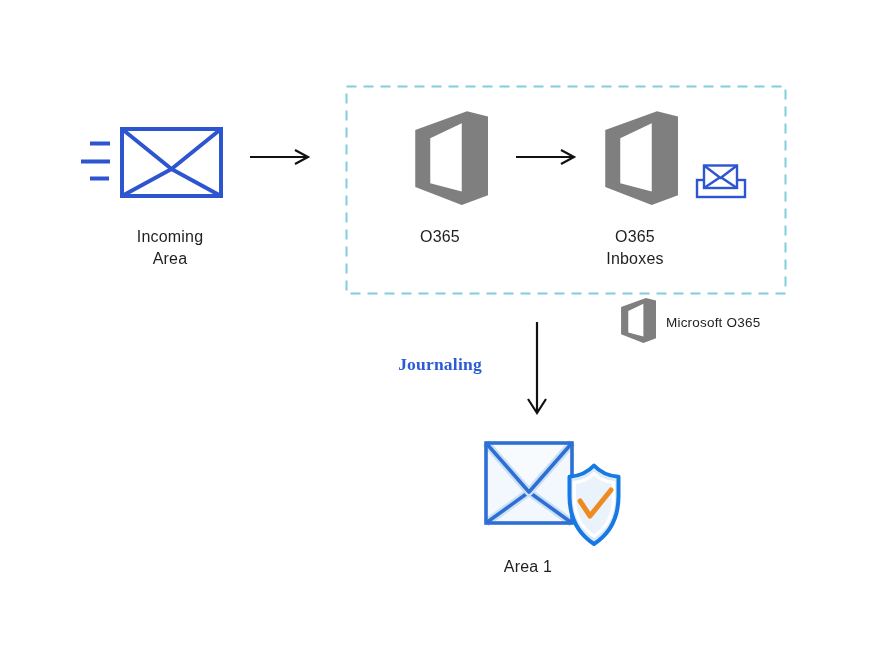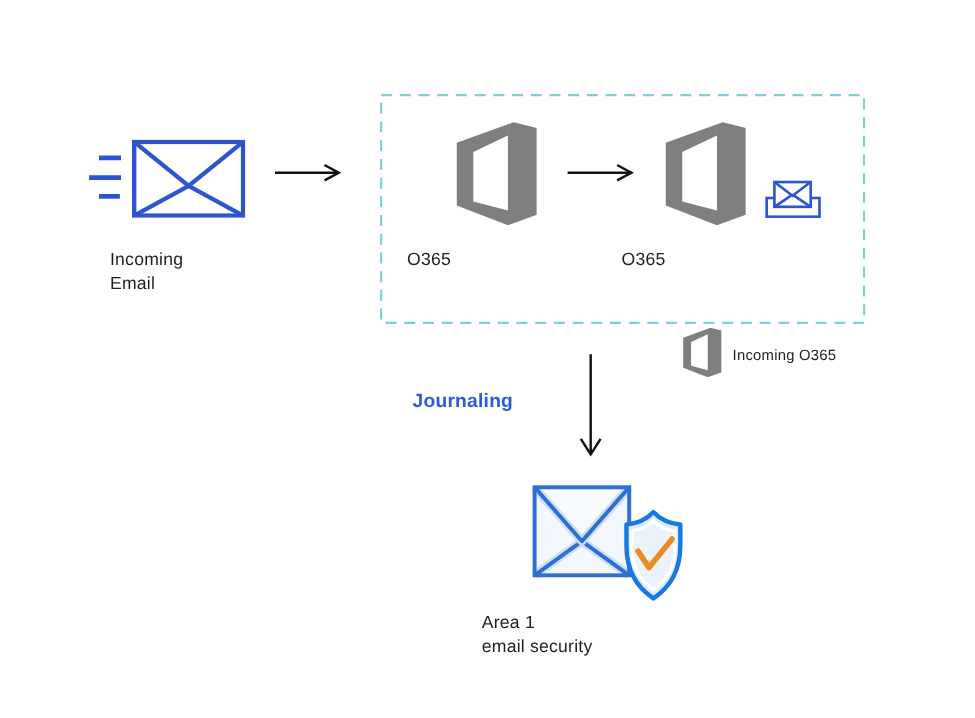--- a/index.html
+++ b/index.html
@@ -2,29 +2,29 @@
 <html style="--ink: #1f1f1f; --arrow_black: #111111; --envelope_blue: #2D55D0; --o365_gray: #7F7F7F; --dashed_border: #80CEDA; --journaling_blue: #2B5BD7; --area1_stroke: #2E6FD6; --area1_band: #CCE0F4; --area1_fill_light: #F2F8FD; --area1_flap_fill: #F7FBFE; --shield_stroke: #1779E3; --shield_fill: #DCEAF8; --shield_core_fill: #EAF3FB; --check_orange: #EE8A1F;"><head>
 <meta charset="utf-8">
 <style>
   html,body{margin:0;padding:0;background:#ffffff;}
   .canvas{
     position:relative;width:886px;height:653px;background:#ffffff;
     font-family:"Liberation Sans","DejaVu Sans",sans-serif;overflow:hidden;
   }
   .abs{position:absolute;}
   .label{
-    position:absolute;font-size:16px;line-height:22px;
+    position:absolute;text-align:center;font-size:16px;line-height:22px;
     color:var(--ink,#1f1f1f);letter-spacing:.2px;
   }
   .legend-text{
     position:absolute;font-size:13.5px;color:var(--ink,#1f1f1f);letter-spacing:.2px;
   }
   .journaling{
-    position:absolute;text-align:left;font-size:17.5px;font-weight:600;
-    color:var(--journaling_blue,#2B5BD7);letter-spacing:.2px;
+    position:absolute;text-align:center;font-size:17.5px;font-weight:600;
+    color:var(--journaling_blue,#2B5BD7);letter-spacing:.2px;font-family:Liberation Serif, serif;
   }
   
   .s-blue{stroke:var(--envelope_blue,#2D55D0);fill:none;}
   .f-white{fill:#ffffff;}
   .s-ink{stroke:var(--arrow_black,#111111);fill:none;}
   .s-dash{stroke:var(--dashed_border,#80CEDA);fill:none;}
   .f-gray{fill:var(--o365_gray,#7F7F7F);}
   .s-a1{stroke:var(--area1_stroke,#2E6FD6);fill:none;}
   .s-band{stroke:var(--area1_band,#CCE0F4);fill:none;}
   .f-a1light{fill:var(--area1_fill_light,#F2F8FD);}
@@ -45,21 +45,21 @@
 
   <svg class="abs" style="left:120px;top:127px" width="103" height="71" viewBox="0 0 103 71">
     <rect x="2" y="2" width="99" height="67" class="f-white"></rect>
     <path d="M2,69 L51.5,42 L101,69" class="s-blue" stroke-width="4"></path>
     <path d="M2,2 L51.5,42 L101,2" class="f-white s-blue" stroke-width="4" stroke-linejoin="round"></path>
     <rect x="2" y="2" width="99" height="67" class="s-blue" fill="none" stroke-width="4"></rect>
   </svg>
 
   <div class="label" style="left:100px;top:226px;width:140px">
     <div>Incoming</div>
-    <div>Email</div>
+    <div>Area</div>
   </div>
 
   <svg class="abs" style="left:248px;top:148px" width="68" height="18" viewBox="0 0 68 18">
     <path d="M2,9 H59 M47,2 L60,9 L47,16" class="s-ink" stroke-width="2.2"></path>
   </svg>
 
   <svg class="abs" style="left:345px;top:85px" width="442" height="210" viewBox="0 0 442 210">
     <rect x="1.5" y="1.5" width="439" height="207" class="s-dash" stroke-width="2" stroke-dasharray="10 7"></rect>
   </svg>
 
@@ -82,26 +82,27 @@
   <svg class="abs" style="left:695px;top:163px" width="52" height="36" viewBox="0 0 52 36">
     <rect x="2" y="17" width="48" height="17" class="f-white s-blue" stroke-width="2.4"></rect>
     <rect x="9" y="2.5" width="33" height="22.5" class="f-white"></rect>
     <path d="M9,25 L25.5,14 L42,25" class="s-blue" stroke-width="2.4"></path>
     <path d="M9,2.5 L25.5,15 L42,2.5" class="f-white s-blue" stroke-width="2.4" stroke-linejoin="round"></path>
     <rect x="9" y="2.5" width="33" height="22.5" class="s-blue" fill="none" stroke-width="2.4"></rect>
   </svg>
 
   <div class="label" style="left:565px;top:226px;width:140px">
     <div>O365</div>
+    <div>Inboxes</div>
   </div>
 
   <svg class="abs" style="left:620px;top:298px" width="36" height="45" viewBox="0 0 100 125">
     <path fill-rule="evenodd" class="f-gray" d="M3,25 L72,0 L100,7 L100,112 L65,125 L3,101 Z M23,36 L65,16 L65,107 L23,96 Z"></path>
   </svg>
-  <div class="legend-text" style="left:666px;top:315px">Incoming O365</div>
+  <div class="legend-text" style="left:666px;top:315px">Microsoft O365</div>
 
   <div class="journaling" style="left:375px;top:354px;width:130px">Journaling</div>
 
   <svg class="abs" style="left:526px;top:320px" width="22" height="98" viewBox="0 0 22 98">
     <path d="M11,2 V92 M2,79 L11,93 L20,79" class="s-ink" stroke-width="2.2"></path>
   </svg>
 
   <svg class="abs" style="left:483px;top:440px" width="92" height="86" viewBox="0 0 92 86">
     <rect x="3" y="3" width="86" height="80" class="f-a1light"></rect>
     <path d="M3,83 L46,52 L89,83" class="s-band" stroke-width="8"></path>
@@ -114,16 +115,15 @@
   <svg class="abs" style="left:563px;top:463px" width="62" height="84" viewBox="0 0 62 84">
     <path d="M31,2.5 C37.5,9.5 45.5,13 55.5,13.8 L55.5,33 C55.5,54.5 47,70.5 31,81
              C15,70.5 6.5,54.5 6.5,33 L6.5,13.8 C16.5,13 24.5,9.5 31,2.5 Z" class="f-shield s-shield" stroke-width="4" stroke-linejoin="round"></path>
     <path d="M31,2.5 C37.5,9.5 45.5,13 55.5,13.8 L55.5,33 C55.5,54.5 47,70.5 31,81
              C15,70.5 6.5,54.5 6.5,33 L6.5,13.8 C16.5,13 24.5,9.5 31,2.5 Z" transform="translate(6.2,8.4) scale(0.8)" class="f-shield-core" stroke="#ffffff" stroke-width="4" stroke-linejoin="round"></path>
     <path d="M17,38 L27,53 L48,27" class="s-check" stroke-width="5" stroke-linecap="round" stroke-linejoin="round"></path>
   </svg>
 
   <div class="label" style="left:438px;top:556px;width:180px">
     <div>Area 1</div>
-    <div>email security</div>
   </div>
 
 </div>
 
 </body></html>

